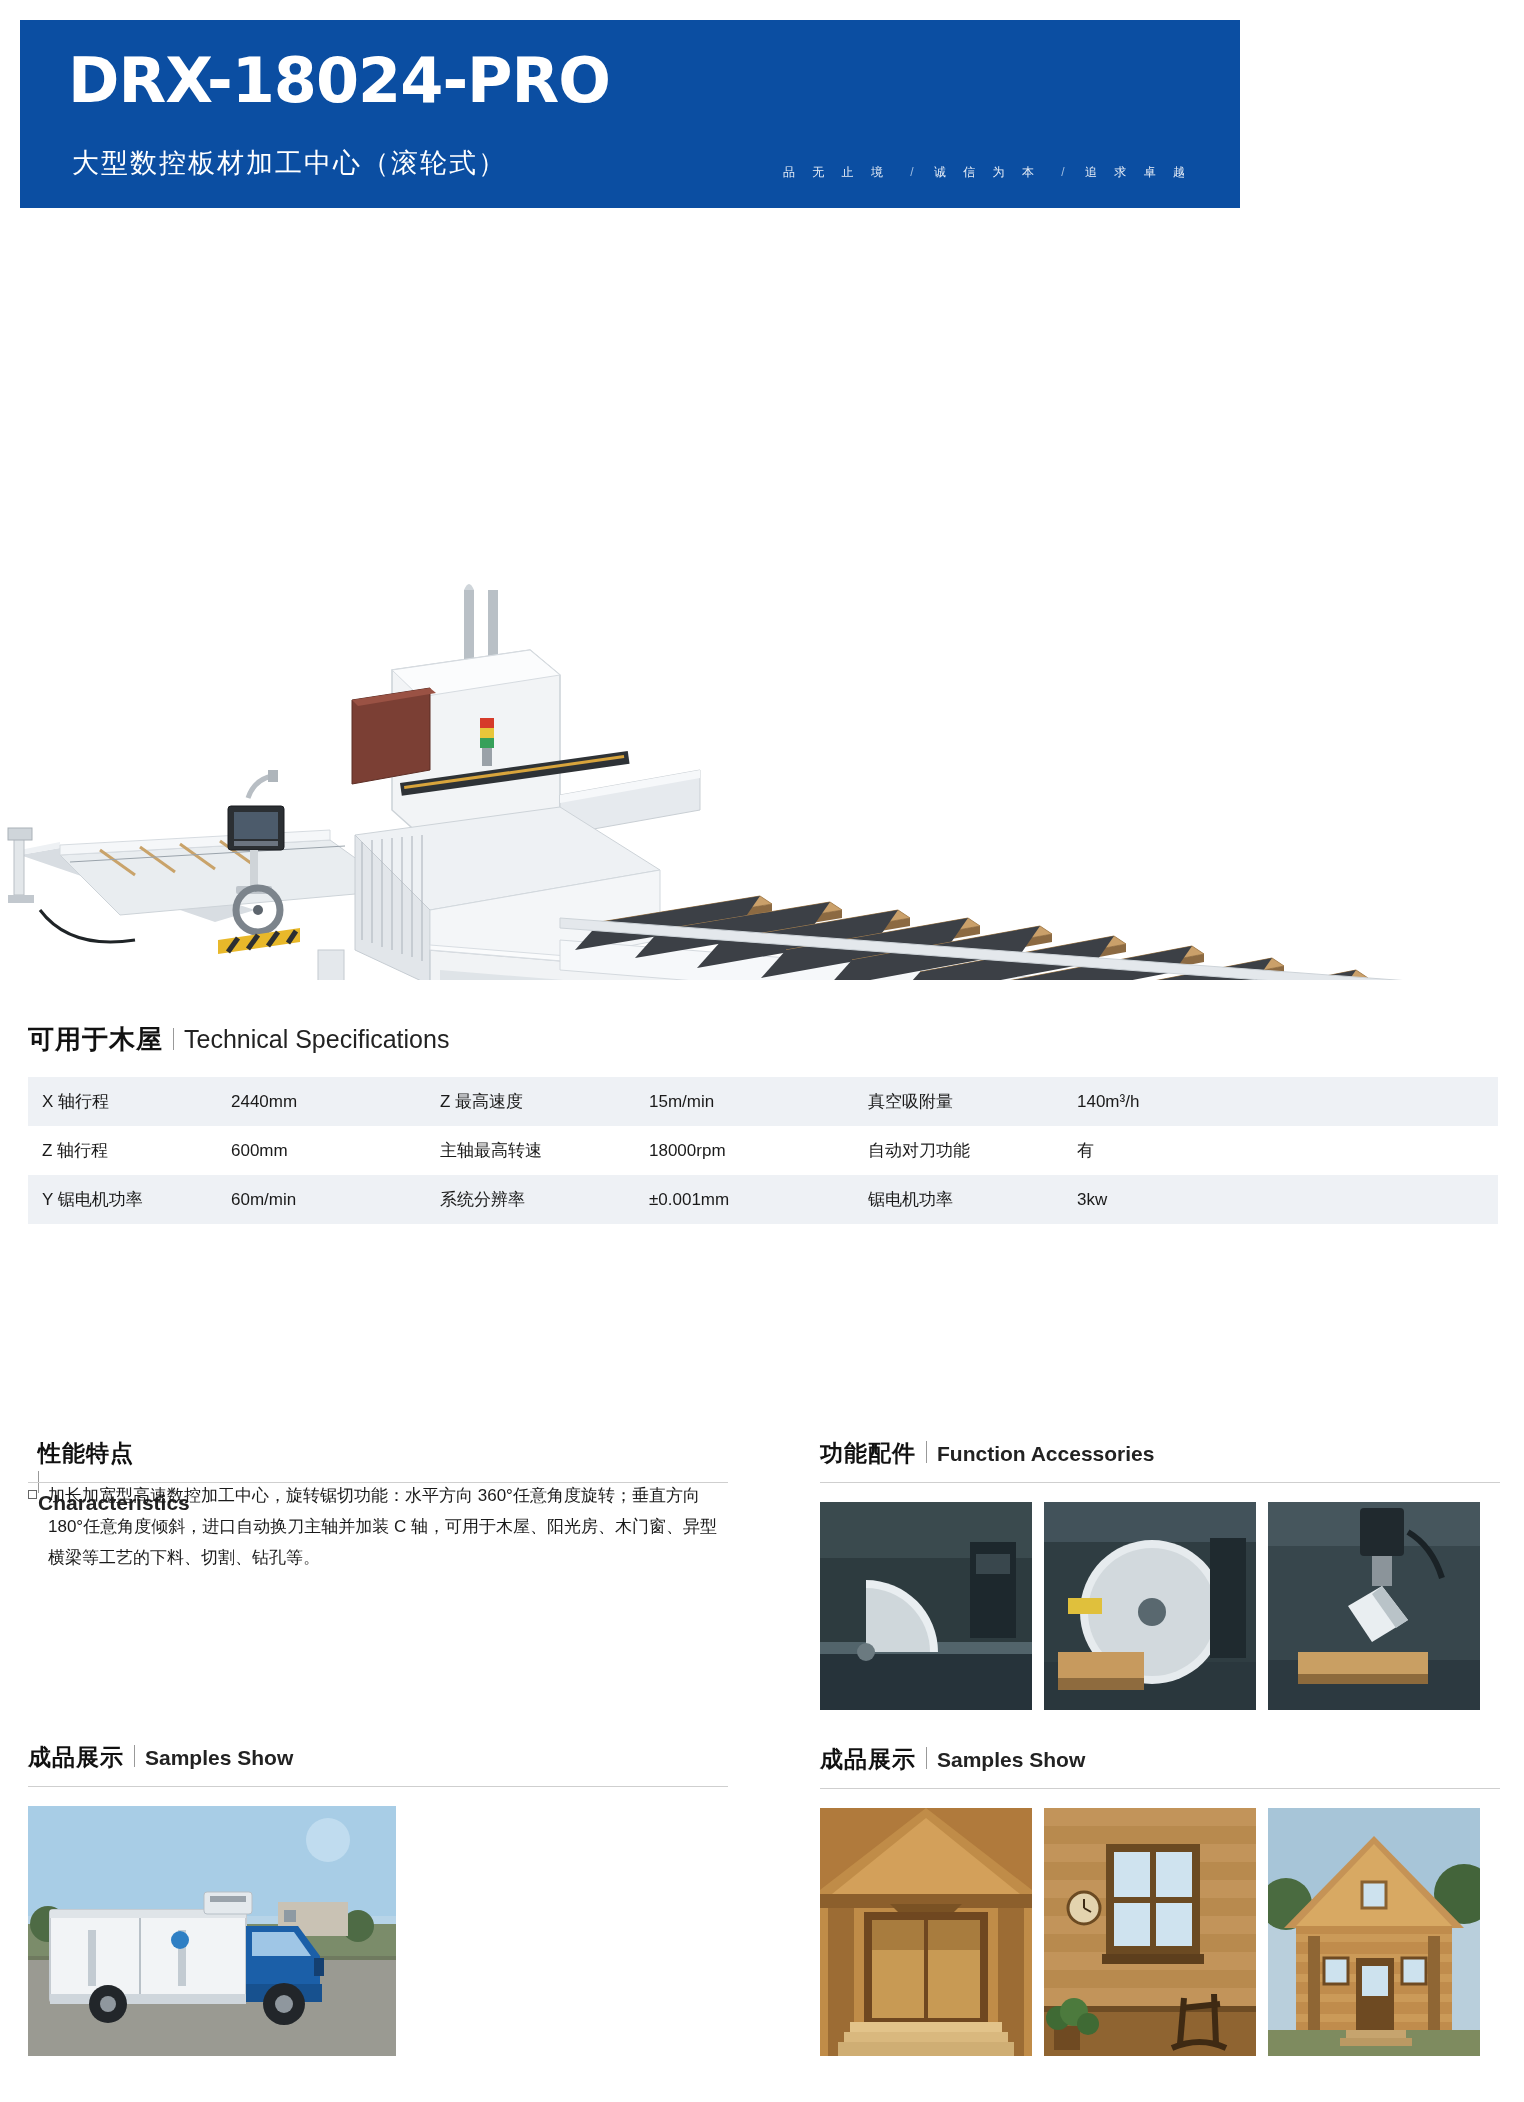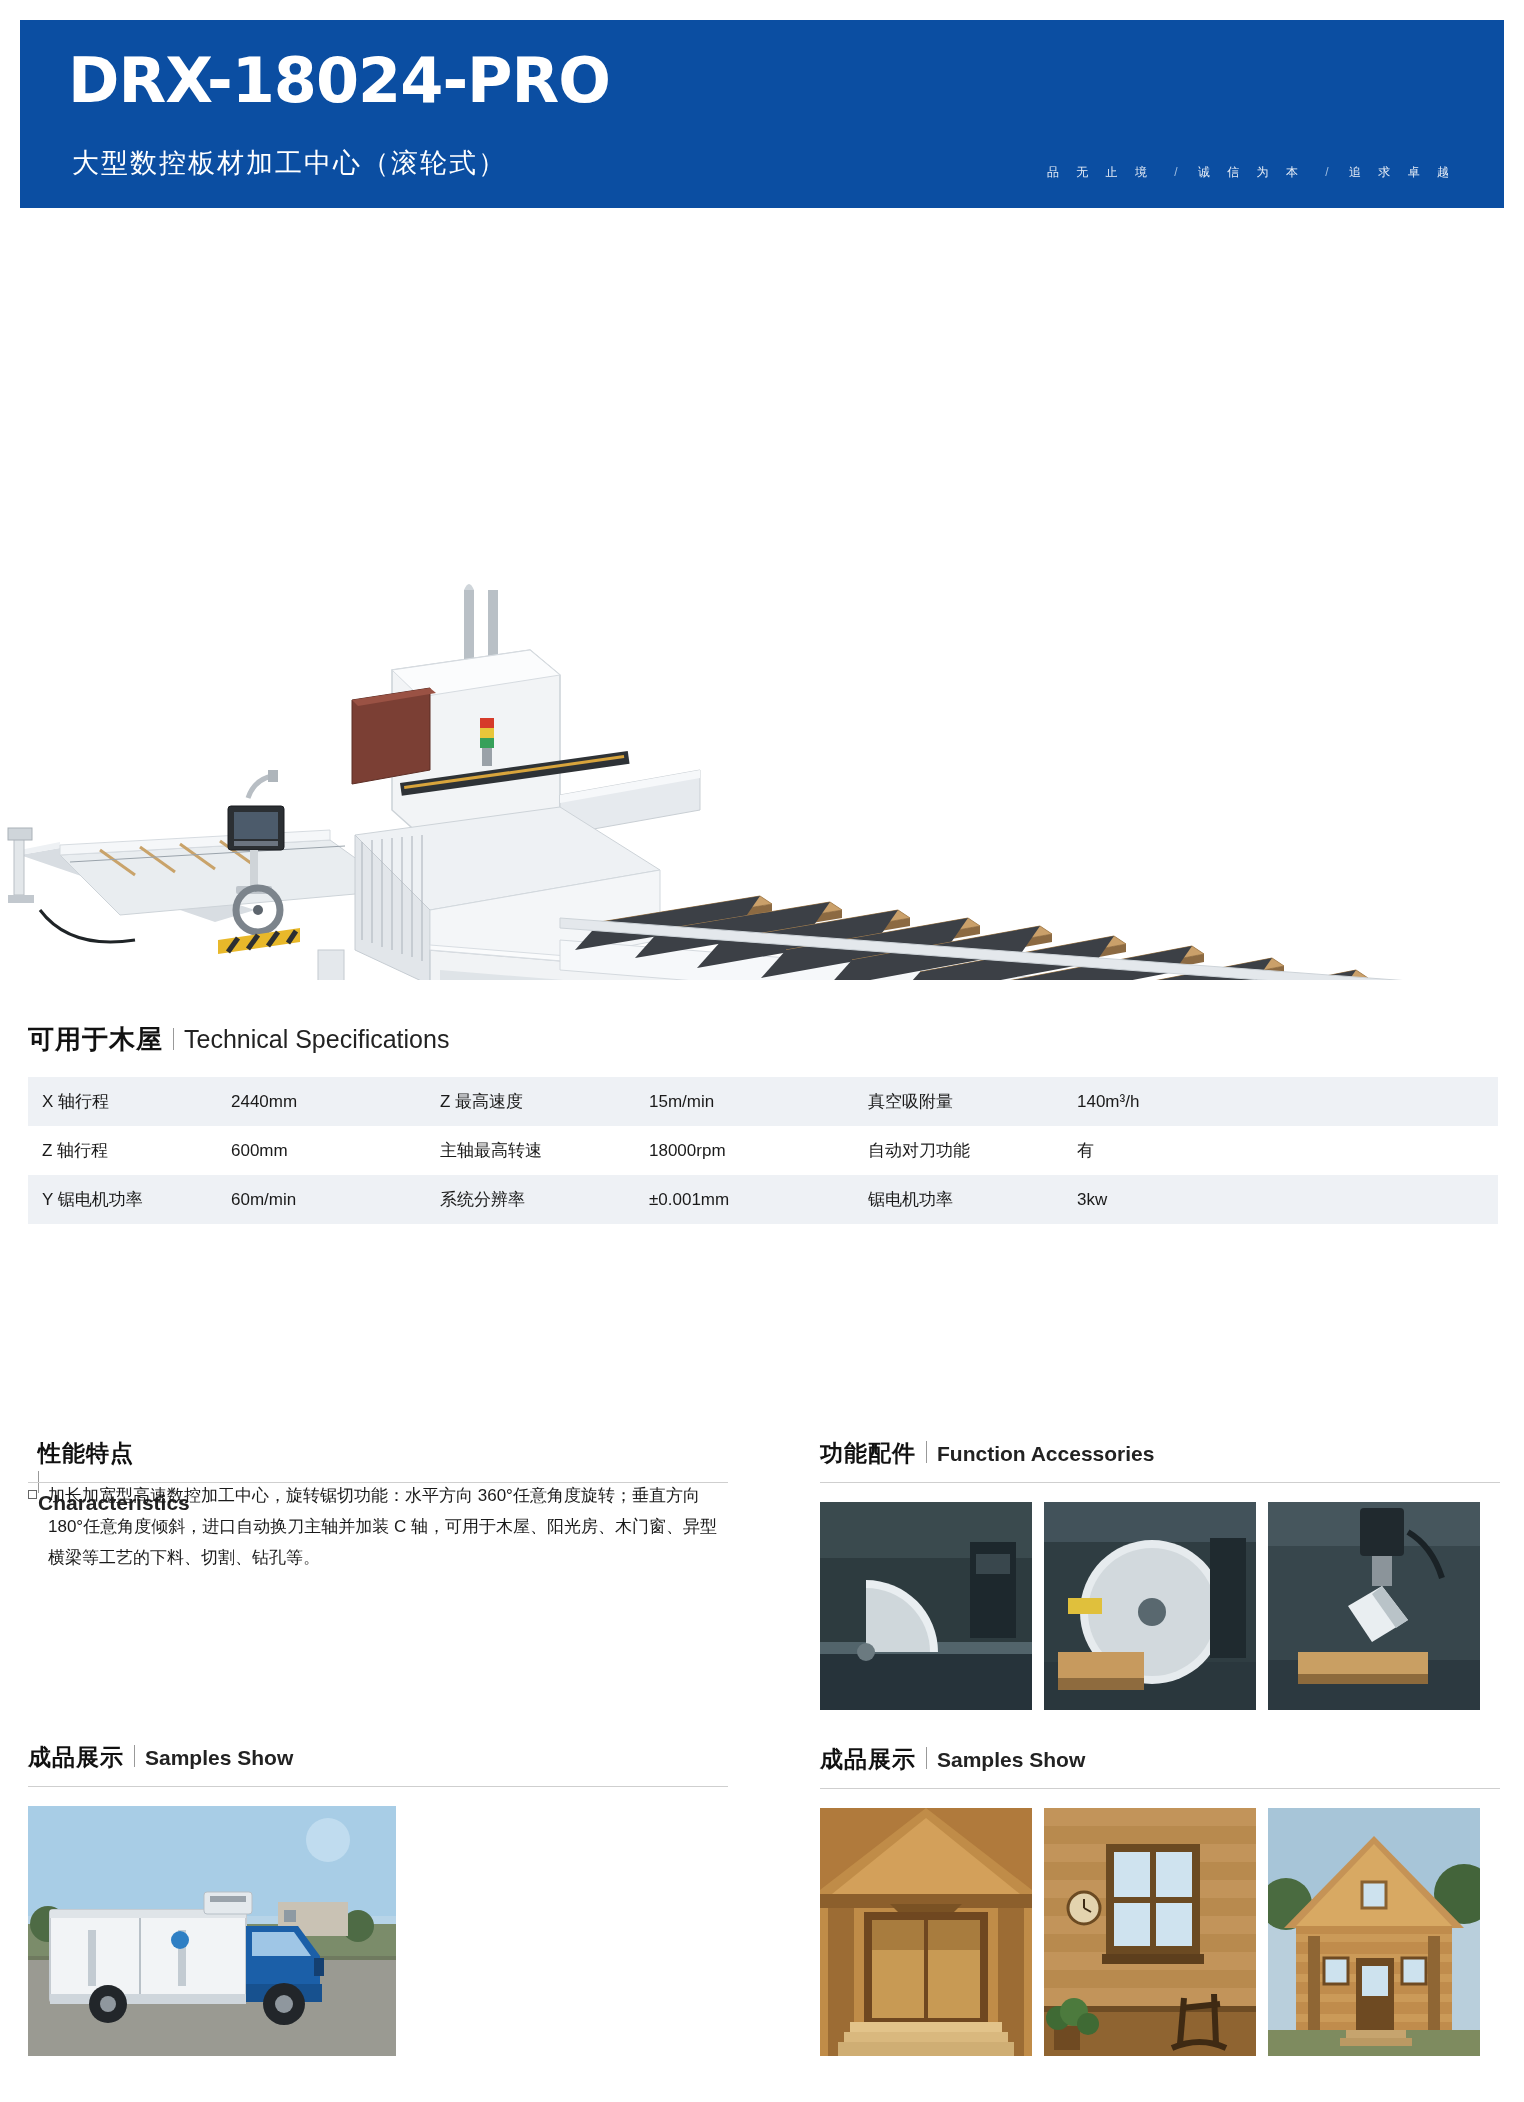--- a/index.html
+++ b/index.html
@@ -14,21 +14,21 @@
     color: #1a1a1a;
     position: relative;
     overflow: hidden;
   }
 
   
   .header {
     position: absolute;
     left: 20px;
     top: 20px;
-    width: 1484px;
+    width: 1220px;
     height: 188px;
     background: #0b4ea2;
     color: #ffffff;
   }
   .header-inner {
     position: relative;
     width: 100%;
     height: 100%;
   }
   .model-title {

